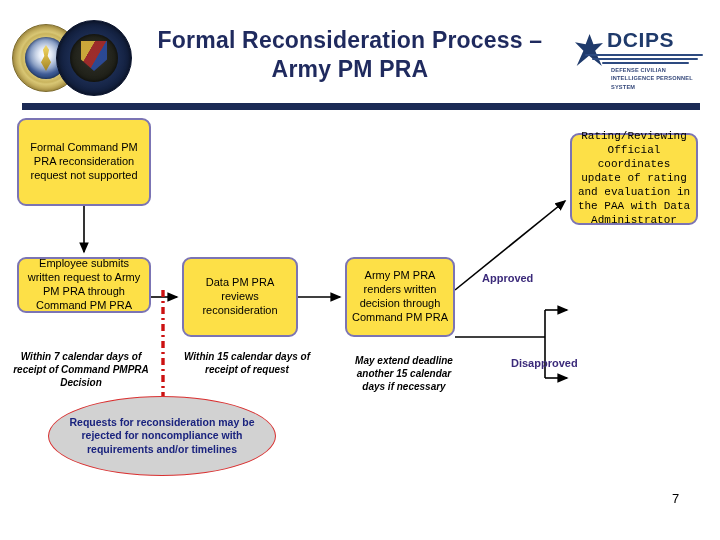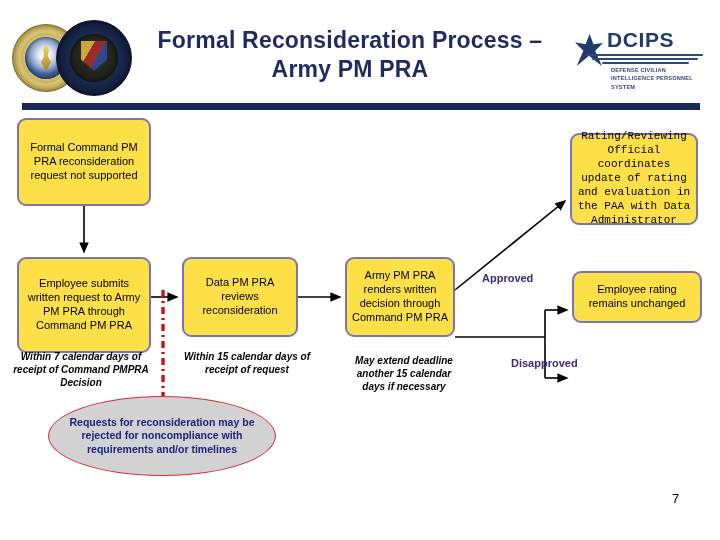--- a/index.html
+++ b/index.html
@@ -184,21 +184,21 @@
     align-items: center;
     justify-content: center;
     padding: 2px 4px;
   }
   .box.final {
     border-color: #e02020;
     border-width: 3px;
   }
 
   #box-not-supported { left: 17px;  top: 118px; width: 134px; height: 88px; }
-  #box-employee-submits { left: 17px;  top: 257px; width: 134px; height: 96px; }
+  #box-employee-submits { left: 17px;  top: 257px; width: 134px; height: 56px; }
   #box-reviews { left: 182px; top: 257px; width: 116px; height: 80px; }
   #box-renders { left: 345px; top: 257px; width: 110px; height: 80px; }
   #box-rating-official { left: 570px; top: 133px; width: 128px; height: 92px; font-family: Liberation Mono, monospace; }
   #box-unchanged { left: 572px; top: 271px; width: 130px; height: 52px; }
   #box-final { left: 572px; top: 352px; width: 130px; height: 52px; }
 
   
   .ellipse {
     position: absolute;
     left: 48px;
@@ -310,21 +310,20 @@
   <div class="box" id="box-not-supported">Formal Command PM PRA reconsideration request not supported</div>
 
   <div class="box" id="box-employee-submits">Employee submits written request to Army PM PRA through Command PM PRA</div>
 
   <div class="box" id="box-reviews">Data PM PRA reviews reconsideration</div>
 
   <div class="box" id="box-renders">Army PM PRA renders written decision through Command PM PRA</div>
 
   <div class="box" id="box-rating-official">Rating/Reviewing Official coordinates update of rating and evaluation in the PAA with Data Administrator</div>
 
-  <div class="box" id="box-unchanged">Employee rating remains unchanged</div>
 
 
   <div class="decision-label" id="lbl-approved">Approved</div>
   <div class="decision-label" id="lbl-disapproved">Disapproved</div>
 
   <div class="caption" id="cap-7days">Within 7 calendar days of receipt of  Command PMPRA Decision</div>
   <div class="caption" id="cap-15days">Within 15 calendar days of receipt of request</div>
   <div class="caption" id="cap-extend">May extend deadline another 15 calendar days if necessary</div>
 
   <div class="ellipse">Requests for reconsideration may be rejected for noncompliance with requirements and/or timelines</div>

